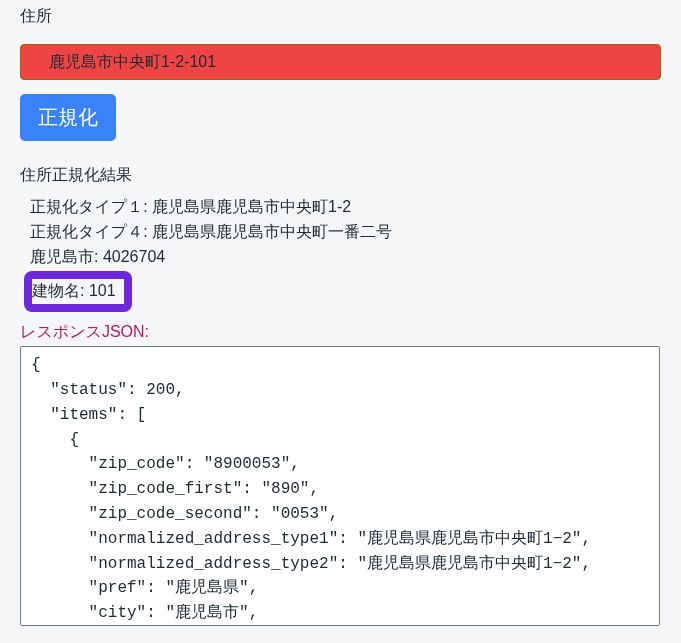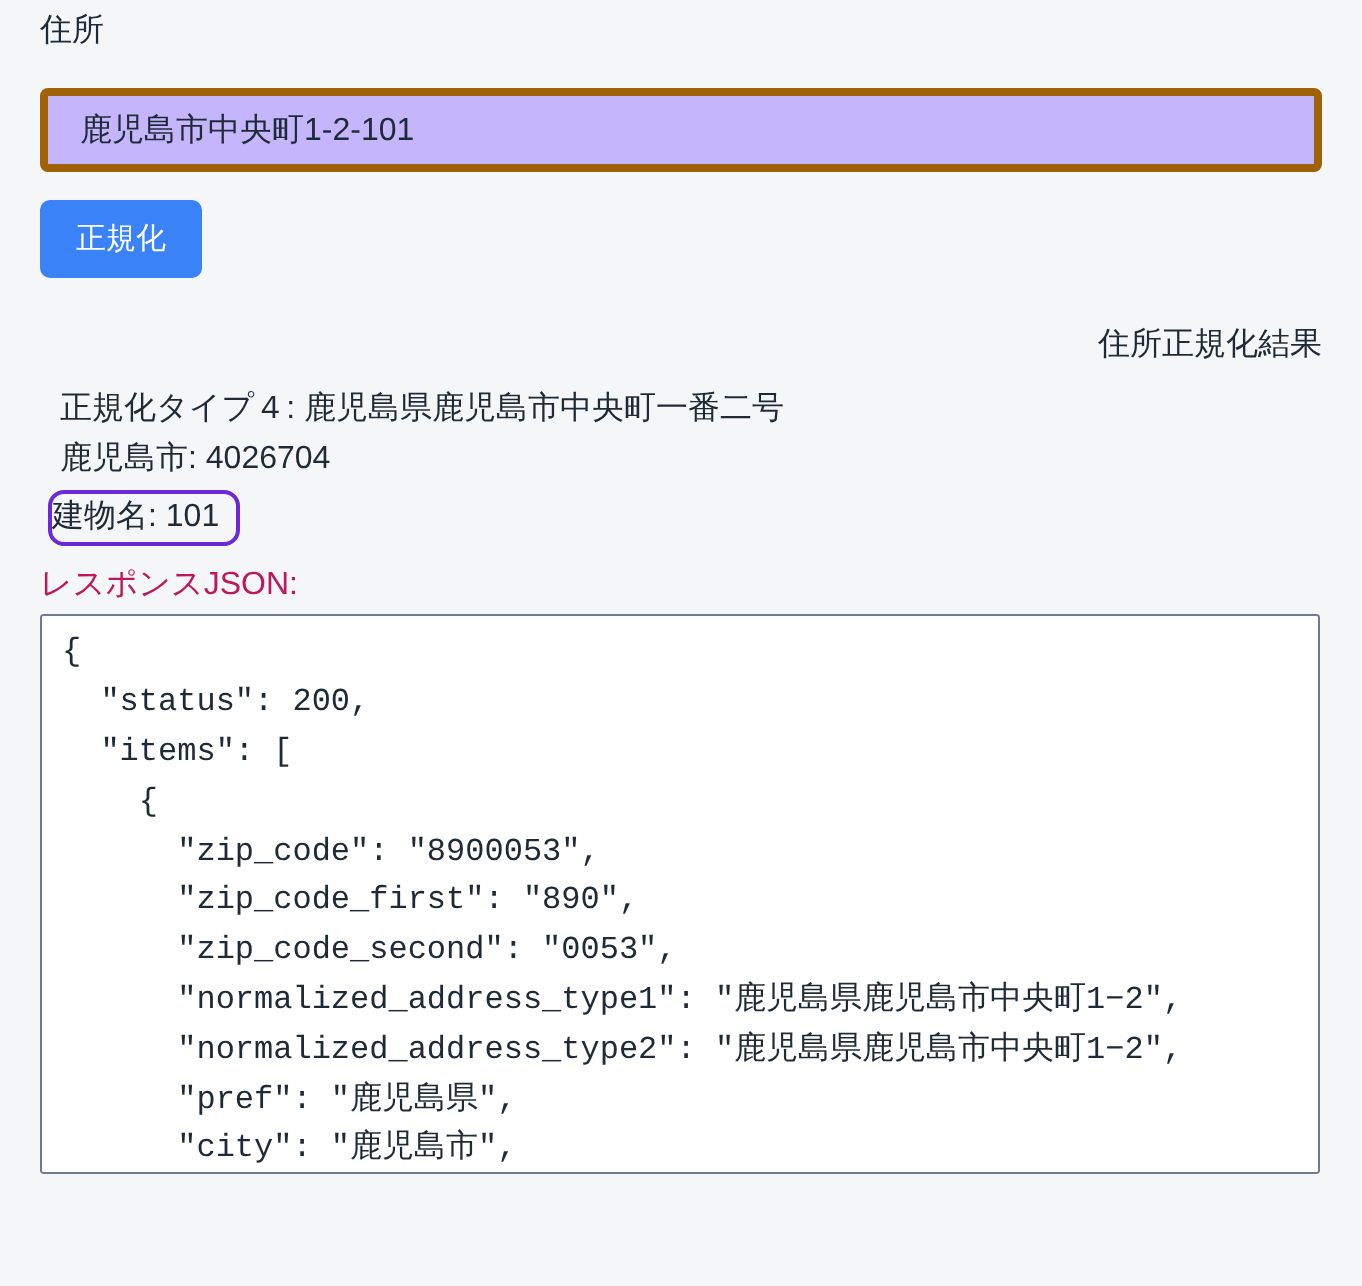--- a/index.html
+++ b/index.html
@@ -10,44 +10,44 @@
     font-size: 16px;
     line-height: 1.5;
     width: 681px;
     height: 643px;
     overflow: hidden;
   }
   .container { padding: 4px 20px 0 20px; }
   .field-label { font-size: 16px; color: #1f2a37; margin-bottom: 16px; display: block; }
   .text-input {
     width: 100%;
-    padding: 8px 16px;
+    padding: 8px 28px;
     font-size: 16px;
-    border: 4px solid #a16207;
+    border: 1px solid #a16207;
     border-radius: 4px;
-    background: #c4b5fd;
+    background: #ef4444;
     color: #1f2a37;
     outline: none;
   }
   .btn-primary {
     margin-top: 14px;
     background: #3a82f7;
     color: #fff;
     border: none;
     border-radius: 5px;
     padding: 10px 18px;
-    font-size: 15px;
+    font-size: 20px;
     cursor: pointer;
   }
-  .section-title { margin-top: 22px; font-size: 16px; color: #1f2a37; text-align: right; }
+  .section-title { margin-top: 22px; font-size: 16px; color: #1f2a37; }
   .results { margin-top: 8px; padding-left: 10px; }
   .results .row { font-size: 16px; color: #1f2a37; line-height: 1.55; white-space: nowrap; }
   .highlighted {
     display: inline-block;
-    border: 2px solid #6d28d9;
+    border: 8px solid #6d28d9;
     border-radius: 8px;
     padding: 0 8px 0 0;
     margin-left: -6px;
     margin-top: 2px;
   }
   .json-title { margin-top: 8px; font-size: 16px; color: #be185d; }
   .json-box {
     margin-top: 2px;
     width: 640px;
     height: 280px;
@@ -74,20 +74,24 @@
 
   <label class="field-label">住所</label>
   <input type="text" class="text-input" value="鹿児島市中央町1-2-101" style="">
 
   <button class="btn-primary">正規化</button>
 
   <div class="section-title">住所正規化結果</div>
 
   <div class="results">
     <div class="row">
+      <span>正規化タイプ１:</span>
+      <span>鹿児島県鹿児島市中央町1-2</span>
+    </div>
+    <div class="row">
       <span>正規化タイプ４:</span>
       <span>鹿児島県鹿児島市中央町一番二号</span>
     </div>
     <div class="row">
       <span>鹿児島市:</span>
       <span>4026704</span>
     </div>
     <div class="row">
       <span class="highlighted">
         <span>建物名:</span>

